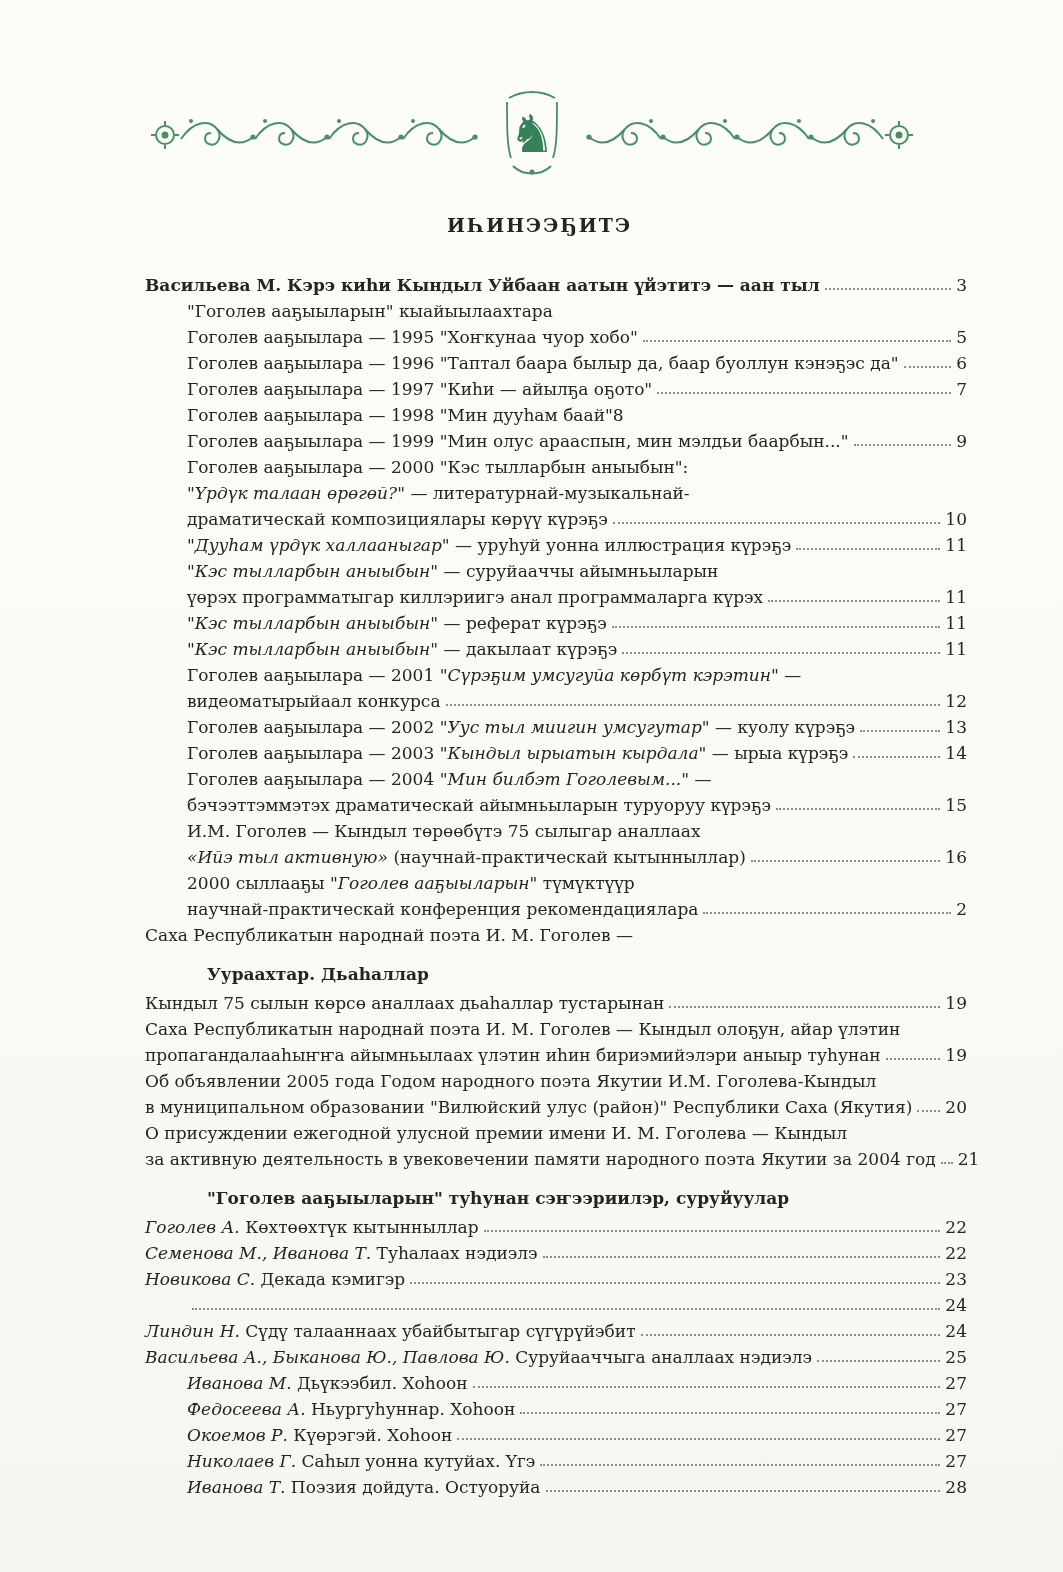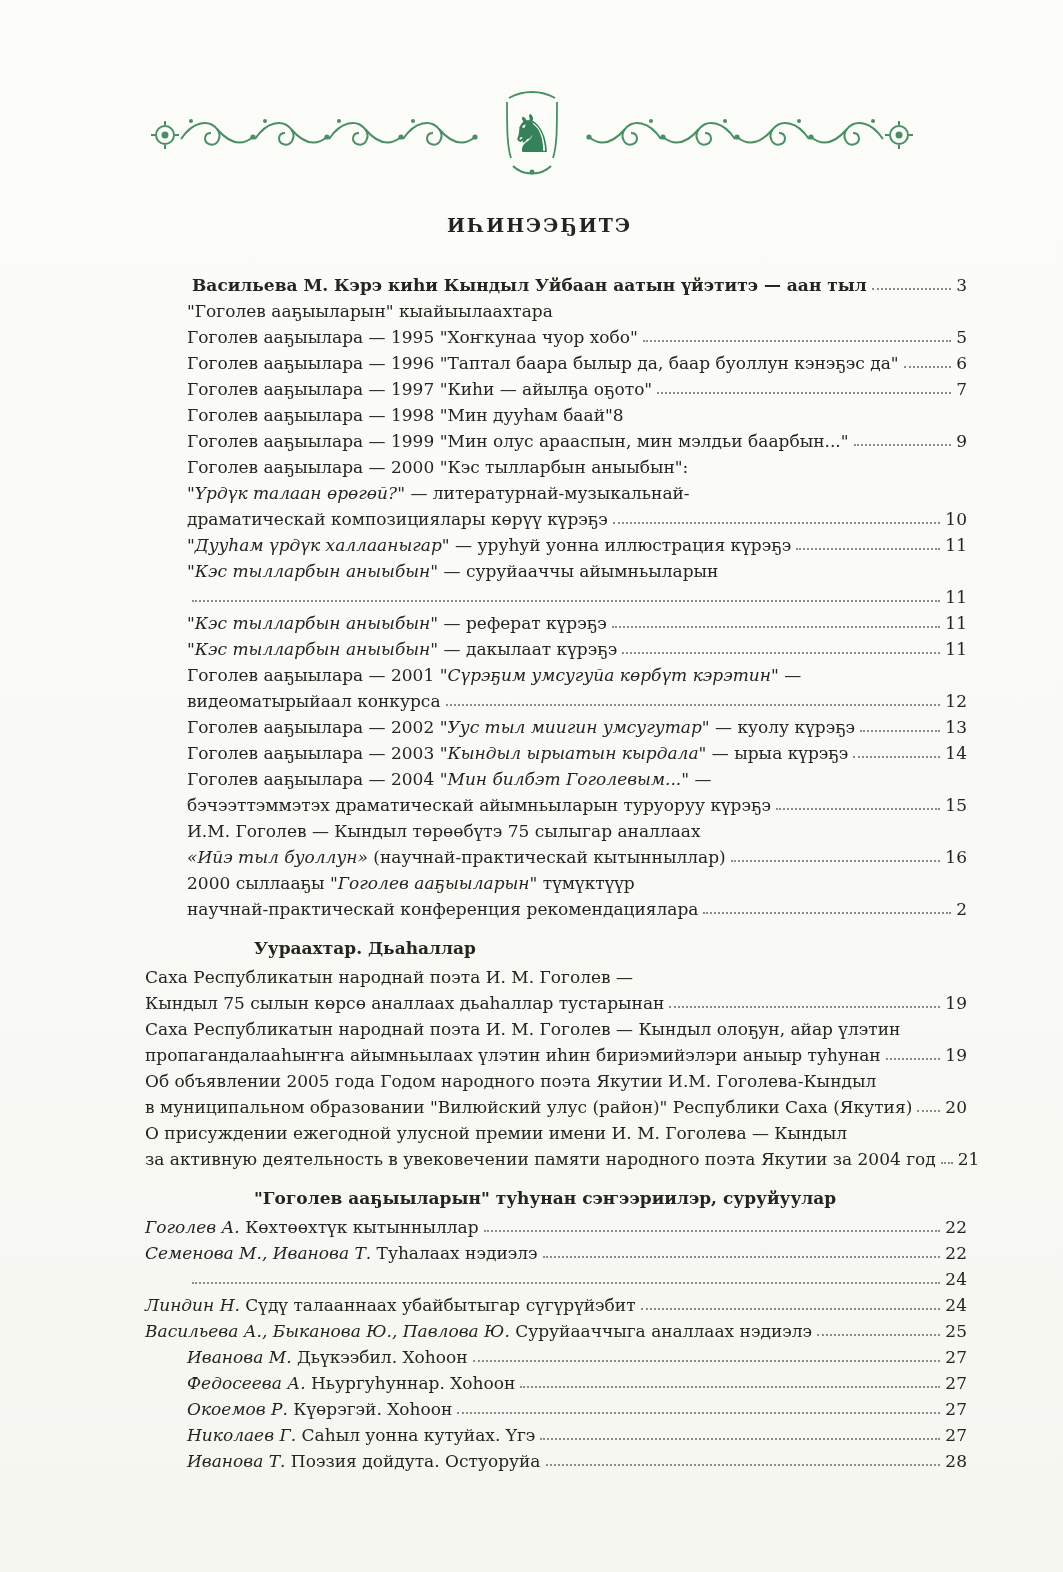--- a/index.html
+++ b/index.html
@@ -44,21 +44,21 @@
   }
   .toc-row.section {
     font-weight: bold;
     margin-top: 13px;
     margin-bottom: 3px;
   }
   .indent-1 { padding-left: 42px; }
   .indent-2 { padding-left: 62px; }
   .toc-text { white-space: nowrap; }
   .toc-text .it { font-style: italic; }
-  .toc-text .b  { font-weight: bold; margin-left: 47px; }
+  .toc-text .b  { font-weight: bold; }
   .leader {
     flex: 1 1 auto;
     min-width: 12px;
     margin: 0 5px;
     border-bottom: 2px dotted #8c8c82;
     transform: translateY(-1px);
   }
   .pnum { white-space: nowrap; }
 </style>
 </head>
@@ -170,20 +170,21 @@
       </div>
       <div class="toc-row indent-1">
         <span class="toc-text"><span class="it">"Дууһам үрдүк халлааныгар"</span><span> — уруһуй уонна иллюстрация күрэҕэ</span></span>
         <span class="leader"></span>
         <span class="pnum">11</span>
       </div>
       <div class="toc-row indent-1">
         <span class="toc-text"><span class="it">"Кэс тылларбын аныыбын"</span><span> — суруйааччы айымньыларын</span></span>
       </div>
       <div class="toc-row indent-1">
+        <span class="toc-text"><span>үөрэх программатыгар киллэриигэ анал программаларга күрэх</span></span>
         <span class="leader"></span>
         <span class="pnum">11</span>
       </div>
       <div class="toc-row indent-1">
         <span class="toc-text"><span class="it">"Кэс тылларбын аныыбын"</span><span> — реферат күрэҕэ</span></span>
         <span class="leader"></span>
         <span class="pnum">11</span>
       </div>
       <div class="toc-row indent-1">
         <span class="toc-text"><span class="it">"Кэс тылларбын аныыбын"</span><span> — дакылаат күрэҕэ</span></span>
@@ -213,39 +214,39 @@
       </div>
       <div class="toc-row indent-1">
         <span class="toc-text"><span>бэчээттэммэтэх драматическай айымньыларын туруоруу күрэҕэ</span></span>
         <span class="leader"></span>
         <span class="pnum">15</span>
       </div>
       <div class="toc-row indent-1">
         <span class="toc-text"><span>И.М. Гоголев — Кындыл төрөөбүтэ 75 сылыгар аналлаах</span></span>
       </div>
       <div class="toc-row indent-1">
-        <span class="toc-text"><span class="it">«Ийэ тыл буоллун»</span><span> (научнай-практическай кытынныллар)</span></span>
+        <span class="toc-text"><span class="it">«Ийэ тыл активную»</span><span> (научнай-практическай кытынныллар)</span></span>
         <span class="leader"></span>
         <span class="pnum">16</span>
       </div>
       <div class="toc-row indent-1">
         <span class="toc-text"><span>2000 сыллааҕы </span><span class="it">"Гоголев ааҕыыларын"</span><span> түмүктүүр</span></span>
       </div>
       <div class="toc-row indent-1">
         <span class="toc-text"><span>научнай-практическай конференция рекомендациялара</span></span>
         <span class="leader"></span>
         <span class="pnum">2</span>
+      </div>
+      <div class="toc-row indent-0">
+        <span class="toc-text"><span>Саха Республикатын народнай поэта И. М. Гоголев —</span></span>
       </div>
       <div class="toc-row indent-2 section">
         <span class="toc-text"><span class="b">Уураахтар. Дьаһаллар</span></span>
       </div>
       <div class="toc-row indent-0">
-        <span class="toc-text"><span>Саха Республикатын народнай поэта И. М. Гоголев —</span></span>
-      </div>
-      <div class="toc-row indent-0">
         <span class="toc-text"><span>Кындыл 75 сылын көрсө аналлаах дьаһаллар тустарынан</span></span>
         <span class="leader"></span>
         <span class="pnum">19</span>
       </div>
       <div class="toc-row indent-0">
         <span class="toc-text"><span>Саха Республикатын народнай поэта И. М. Гоголев — Кындыл олоҕун, айар үлэтин</span></span>
       </div>
       <div class="toc-row indent-0">
         <span class="toc-text"><span>пропагандалааһыҥҥа айымньылаах үлэтин иһин бириэмийэлэри аныыр туһунан</span></span>
         <span class="leader"></span>
@@ -273,20 +274,25 @@
       <div class="toc-row indent-0">
         <span class="toc-text"><span class="it">Гоголев А.</span><span> Көхтөөхтүк кытынныллар</span></span>
         <span class="leader"></span>
         <span class="pnum">22</span>
       </div>
       <div class="toc-row indent-0">
         <span class="toc-text"><span class="it">Семенова М., Иванова Т.</span><span> Туһалаах нэдиэлэ</span></span>
         <span class="leader"></span>
         <span class="pnum">22</span>
       </div>
+      <div class="toc-row indent-0">
+        <span class="toc-text"><span class="it">Новикова С.</span><span> Декада кэмигэр</span></span>
+        <span class="leader"></span>
+        <span class="pnum">23</span>
+      </div>
       <div class="toc-row indent-1">
         <span class="leader"></span>
         <span class="pnum">24</span>
       </div>
       <div class="toc-row indent-0">
         <span class="toc-text"><span class="it">Линдин Н.</span><span> Сүдү талааннаах убайбытыгар сүгүрүйэбит</span></span>
         <span class="leader"></span>
         <span class="pnum">24</span>
       </div>
       <div class="toc-row indent-0">

